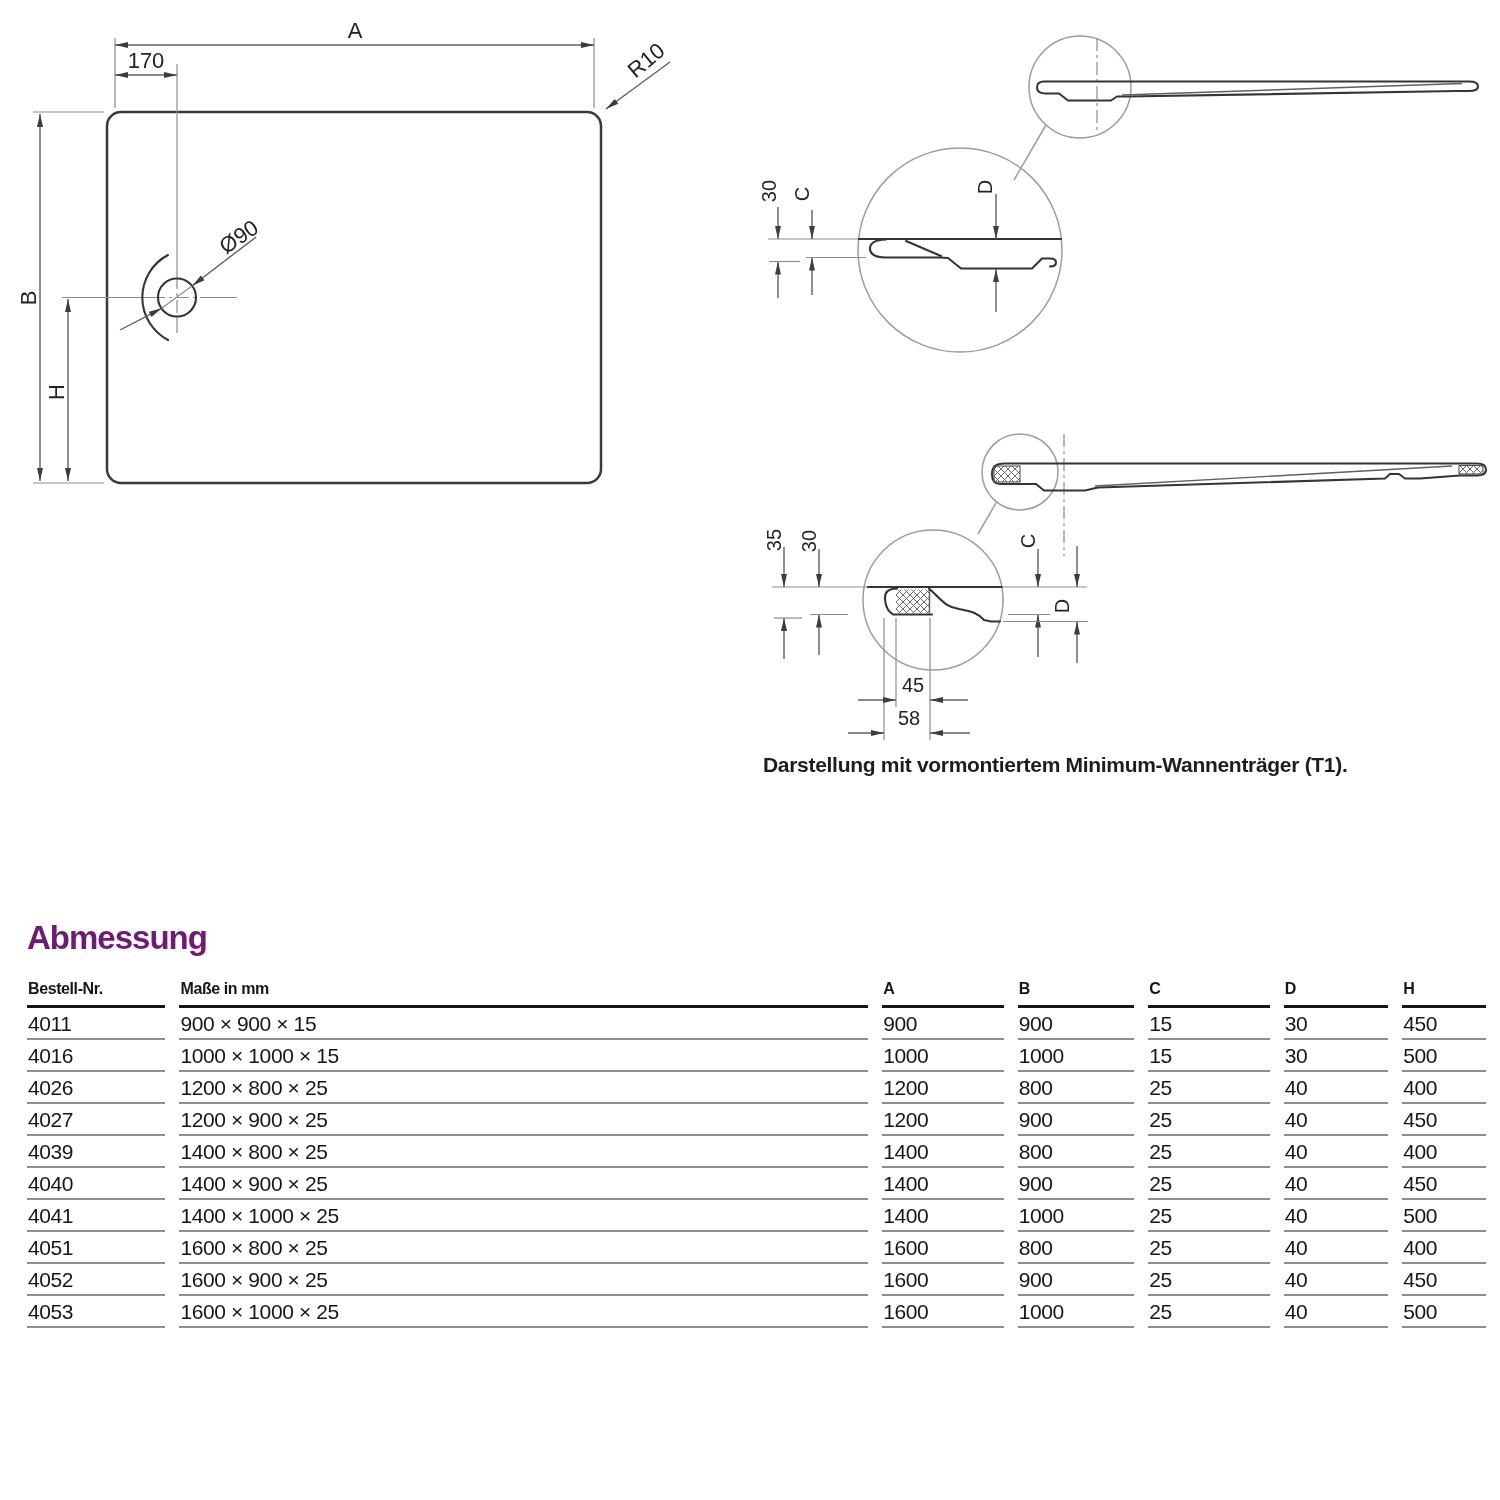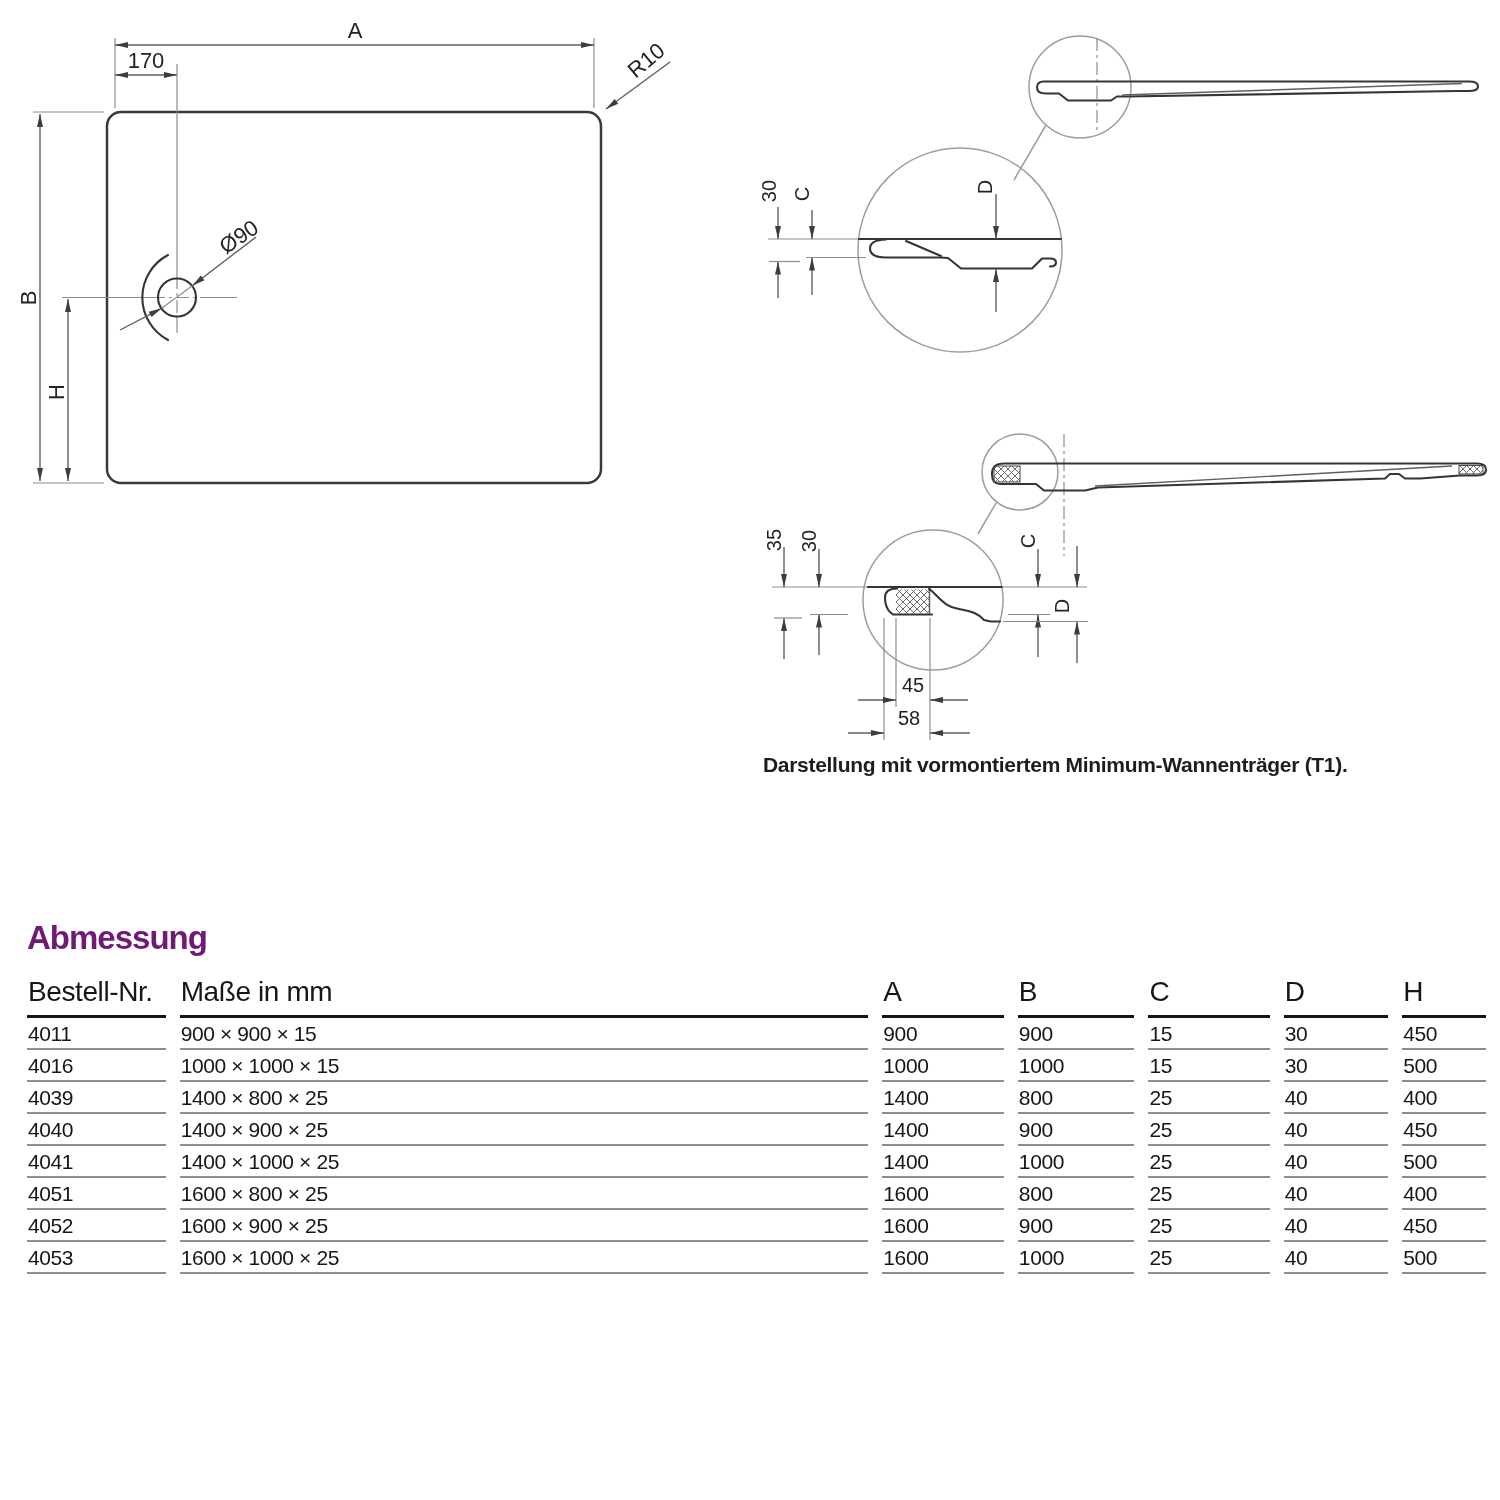--- a/index.html
+++ b/index.html
@@ -12,21 +12,21 @@
   .thick{stroke:#3a3a3a;stroke-width:2.5;fill:none;stroke-linejoin:round;}
   .med{stroke:#353535;stroke-width:2.1;fill:none;stroke-linejoin:round;stroke-linecap:round;}
   .dim{stroke:#5f5f5f;stroke-width:1.4;fill:none;}
   .ext{stroke:#8d8d8d;stroke-width:1.2;fill:none;}
   .circ{stroke:#9d9d9d;stroke-width:1.5;fill:none;}
   .dd{stroke:#8d8d8d;stroke-width:1.2;fill:none;stroke-dasharray:13 4 3 4;}
   .heading{position:absolute;left:27px;top:921px;font-size:33px;font-weight:700;
            letter-spacing:-1px;line-height:1;color:#701a75;}
   table.dims{position:absolute;left:13px;top:976px;border-collapse:separate;border-spacing:14px 0;
              font-size:21px;letter-spacing:-0.4px;color:#161616;table-layout:fixed;}
-  table.dims th{text-align:left;font-weight:400;font-size:28px;border-bottom:3px solid #171717;
+  table.dims th{text-align:left;font-weight:700;font-size:16px;border-bottom:3px solid #171717;
                 height:22px;vertical-align:bottom;padding:0 0 7px 1px;}
   table.dims td{border-bottom:2px solid #8f8f8f;height:28px;vertical-align:middle;
                 padding:2px 0 0 1px;white-space:nowrap;}
 </style>
 </head>
 <body>
 
 <div class="page">
 
   <svg width="1500" height="880" viewBox="0 0 1500 880">
@@ -192,20 +192,38 @@
         <tr>
           <td>4016</td>
           <td>1000 × 1000 × 15</td>
           <td>1000</td>
           <td>1000</td>
           <td>15</td>
           <td>30</td>
           <td>500</td>
         </tr>
         <tr>
+          <td>4026</td>
+          <td>1200 × 800 × 25</td>
+          <td>1200</td>
+          <td>800</td>
+          <td>25</td>
+          <td>40</td>
+          <td>400</td>
+        </tr>
+        <tr>
+          <td>4027</td>
+          <td>1200 × 900 × 25</td>
+          <td>1200</td>
+          <td>900</td>
+          <td>25</td>
+          <td>40</td>
+          <td>450</td>
+        </tr>
+        <tr>
           <td>4039</td>
           <td>1400 × 800 × 25</td>
           <td>1400</td>
           <td>800</td>
           <td>25</td>
           <td>40</td>
           <td>400</td>
         </tr>
         <tr>
           <td>4040</td>

